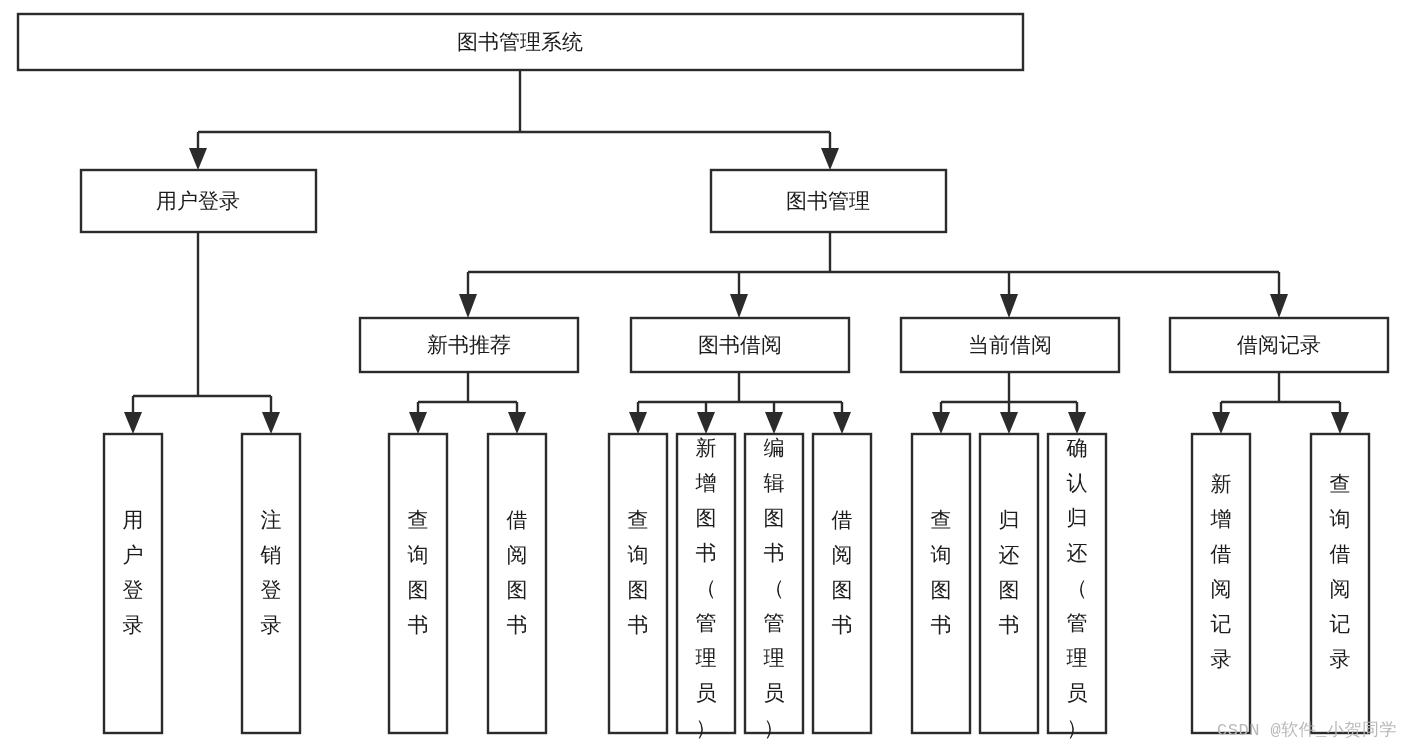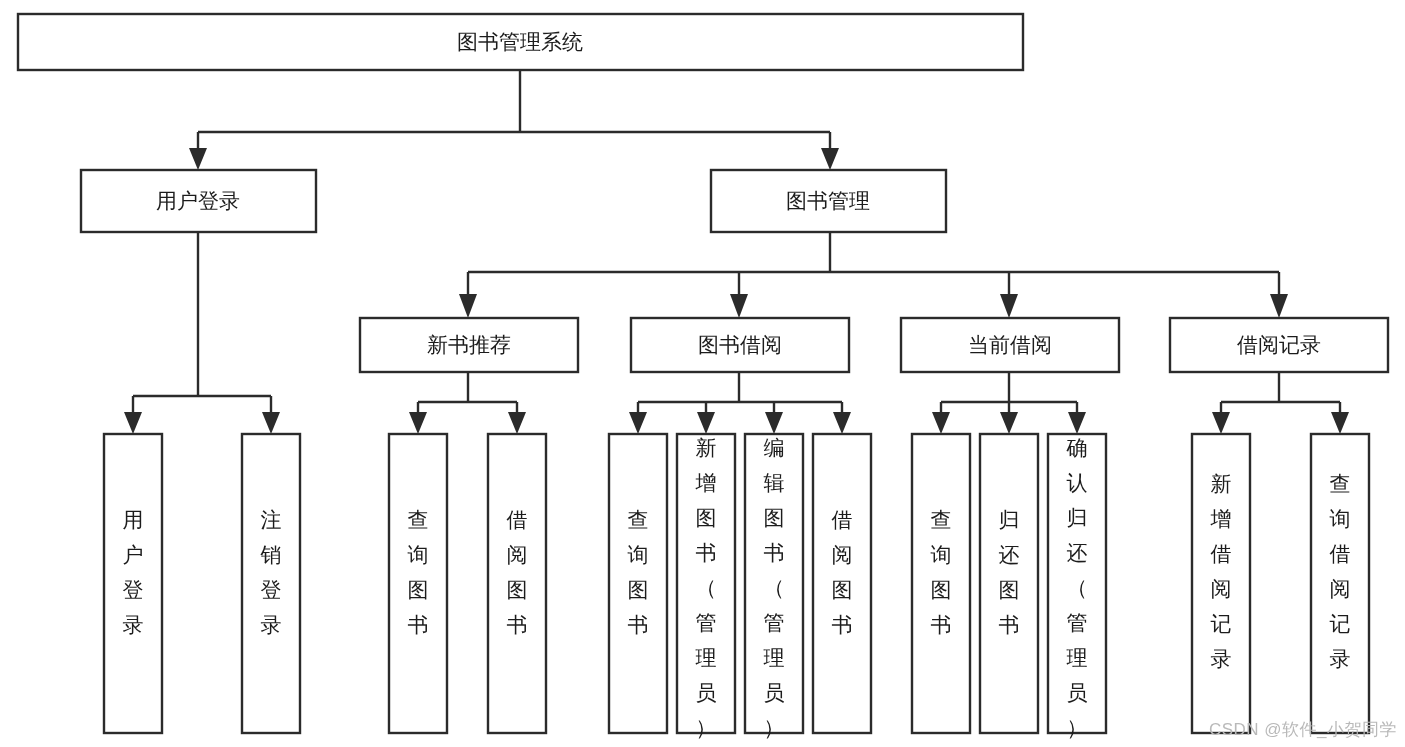--- a/index.html
+++ b/index.html
@@ -51,21 +51,21 @@
     stroke-linecap: butt;
   }
   .edge-head {
     fill: #2b2b2b;
     stroke: none;
   }
   .watermark {
     position: absolute;
     right: 8px;
     bottom: 6px;
-    font-family: Liberation Sans, sans-serif;
+    font-family: Liberation Mono, monospace;
     font-size: 17px;
     color: #b9b9b9;
     letter-spacing: 0.5px;
     white-space: nowrap;
     pointer-events: none;
   }
 </style>
 </head>
 <body>
 

